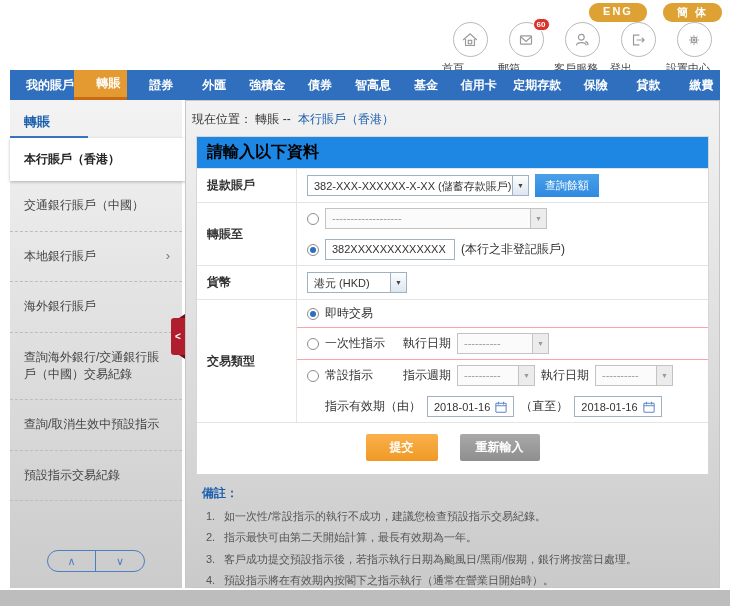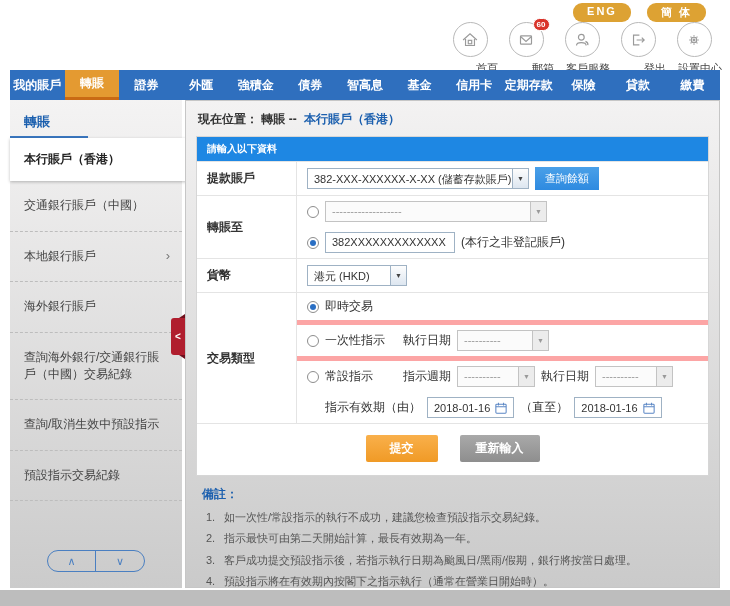--- a/index.html
+++ b/index.html
@@ -1,37 +1,37 @@
 <!DOCTYPE html>
 <html><head>
 <meta charset="utf-8">
 <style>
   * { margin:0; padding:0; box-sizing:border-box; }
   html,body { width:730px; height:606px; overflow:hidden; background:#fff;
     font-family:"Liberation Sans", sans-serif; }
   .page { position:relative; width:730px; height:606px; background:#fff; }
 
   
-  .lang-row { position:absolute; top:3px; right:24px; display:flex; gap:16px; }
+  .lang-row { position:absolute; top:3px; right:8px; display:flex; gap:16px; }
   .lang-pill { background:#dda233; color:#fff; font-size:11px; font-weight:bold;
     padding:2px 14px; border-radius:9px; letter-spacing:2px; cursor:pointer; }
   .icon-row { position:absolute; top:22px; right:8px; display:flex; }
-  .icon-item { width:56px; text-align:right; cursor:pointer; }
+  .icon-item { width:56px; text-align:left; cursor:pointer; }
   .icon-circle { position:relative; width:35px; height:35px; margin:0 auto;
     border:1px solid #b9b9b9; border-radius:50%; display:flex; align-items:center; justify-content:center; background:#fff; }
   .icon-circle svg { stroke:#9a9a9a; fill:none; stroke-width:1.7; }
   .icon-label { font-size:11px; color:#444; margin-top:4px; white-space:nowrap; }
   .badge { position:absolute; top:-5px; right:-7px; background:#d9342b; color:#fff;
     font-size:8px; font-weight:bold; border-radius:8px; padding:1px 3px; border:1px solid #fff; }
 
   
   .nav { position:absolute; top:70px; left:10px; right:10px; height:30px;
     background:#2f6fbe; display:flex; }
   .nav-tab { flex:1; display:flex; align-items:center; justify-content:center;
-    color:#fff; font-size:12px; font-weight:bold; cursor:pointer; white-space:nowrap; }
+    color:#fff; font-size:12px; font-weight:bold; cursor:pointer; white-space:nowrap;padding-left:16px; }
   .nav-tab.active { background:#e49a31; border-bottom:3px solid #c96a14; }
 
   
   .sidebar { position:absolute; top:100px; left:10px; width:172px; height:488px;
     background:linear-gradient(#f4f3f3,#cbcbcb); }
   .sidebar-title { padding:13px 14px 5px; color:#1b5fae; font-size:13px; font-weight:bold; }
   .title-underline { height:2px; background:#3a77c0; width:78px; margin:0 0 0 0; }
   .side-item { position:relative; padding:16px 14px; font-size:12px; color:#444;
     border-bottom:1px dashed #bdbdbd; cursor:pointer; line-height:1.45; }
   .side-item.active { background:#fff; color:#222; font-weight:bold; margin-right:-6px;
@@ -40,34 +40,34 @@
     color:#777; font-size:13px; }
   .pager { position:absolute; bottom:16px; left:50%; transform:translateX(-50%);
     display:flex; border:1px solid #4a7fc1; border-radius:11px; overflow:hidden; background:#fff0; }
   .pager-btn { width:48px; height:20px; display:flex; align-items:center; justify-content:center;
     color:#4a7fc1; font-size:11px; cursor:pointer; }
   .pager-btn:first-child { border-right:1px solid #4a7fc1; }
 
   
   .main { position:absolute; top:100px; left:185px; width:535px; height:488px;
     background:linear-gradient(#f3f2f2,#cacaca); border:1px solid #c6c6c6; }
-  .breadcrumb { padding:10px 12px 8px; font-size:12px; font-weight:bold; color:#333; }
+  .breadcrumb { padding:10px 6px 8px; font-size:12px; font-weight:normal; color:#333; }
   .breadcrumb .crumb-current { color:#1b5fae; margin-left:4px; }
 
   .form-table { margin:0 10px; background:#fff; border:1px solid #d6d6d6; }
-  .form-header { background:#1e87e3; color:#ffffff; font-size:10px; font-weight:bold;
+  .form-header { background:#1e87e3; color:#000000; font-size:16px; font-weight:bold;
     padding:5px 10px; }
   .frow { display:flex; border-top:1px solid #e4e4e4; }
   .frow:first-of-type { border-top:none; }
   .fl { width:100px; padding:8px 10px; font-size:12px; font-weight:bold; color:#333;
     border-right:1px solid #e4e4e4; flex-shrink:0; }
   .fv { flex:1; padding:5px 10px; display:flex; align-items:center; flex-wrap:wrap; gap:6px; }
   .fv-col { flex:1; display:flex; flex-direction:column; }
   .subline { display:flex; align-items:center; gap:6px; padding:5px 10px; }
-  .subline.bt { border-top:5px solid #fca5a5; }
+  .subline.bt { border-top:1px solid #fca5a5; }
 
   .select { display:flex; align-items:stretch; border:1px solid #9fb2c4; background:#fff;
     height:21px; font-size:11px; cursor:pointer; }
   .select-text { flex:1; padding:3px 6px; color:#333; white-space:nowrap; overflow:hidden; }
   .select-arrow { width:16px; display:flex; align-items:center; justify-content:center;
     font-size:7px; color:#444; background:linear-gradient(#fdfdfd,#dde6f0); border-left:1px solid #9fb2c4; }
   .select.disabled { border-color:#c3c3c3; background:#fbfbfb; }
   .select.disabled .select-text { color:#999; }
   .select.disabled .select-arrow { background:#ececec; border-left-color:#c3c3c3; color:#999; }
 

